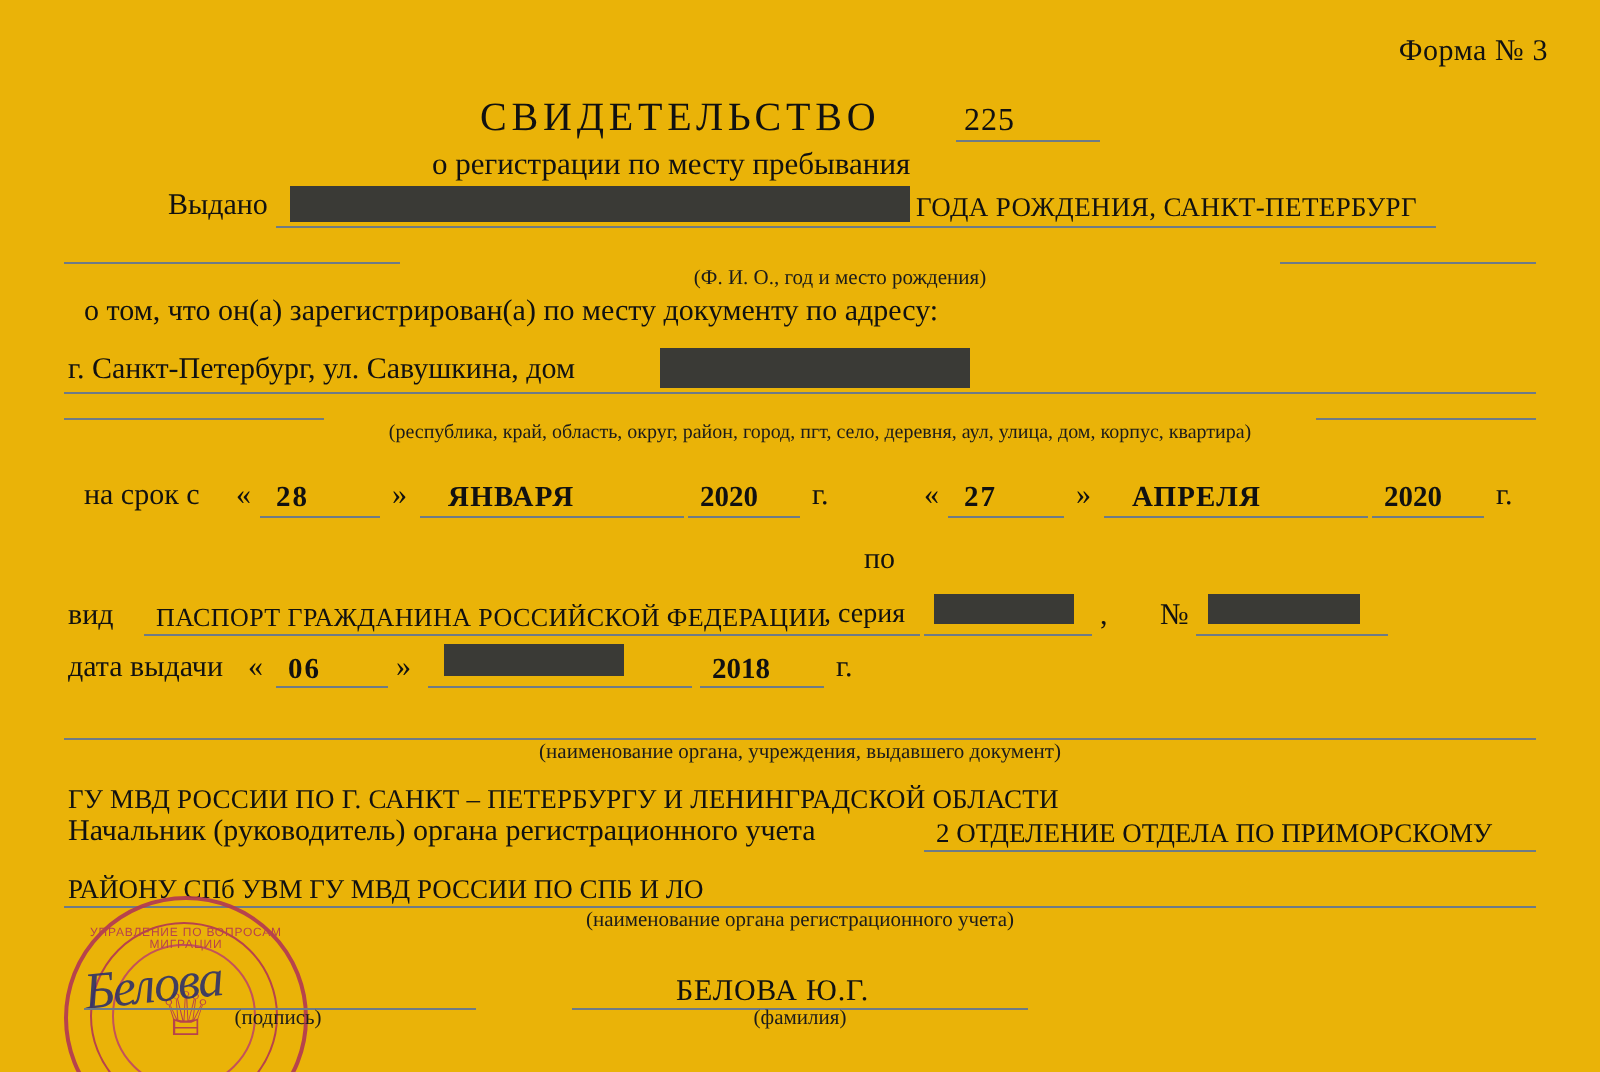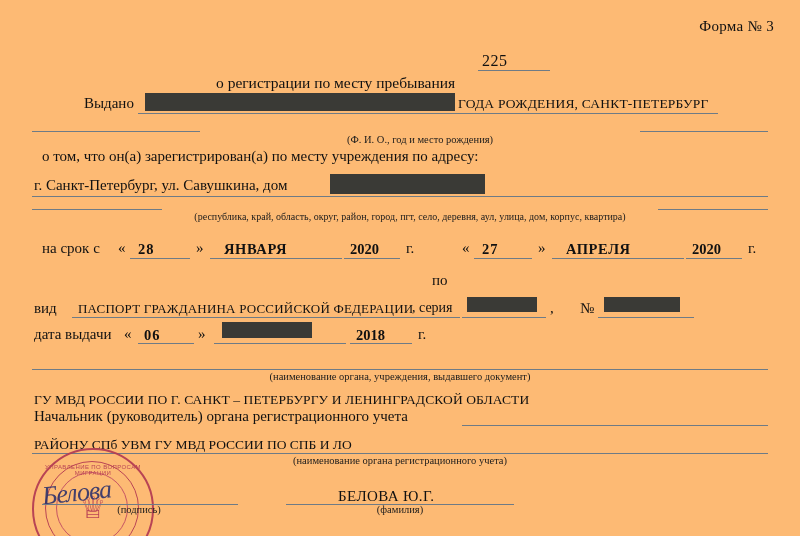--- a/index.html
+++ b/index.html
@@ -8,21 +8,21 @@
     background: #ffffff;
   }
   body {
     font-family: "Liberation Serif", serif;
     color: #111111;
   }
   #sheet {
     position: relative;
     width: 800px;
     height: 536px;
-    background: #fdba74;
+    background: #eab308;
     overflow: hidden;
   }
   .nowrap { white-space: nowrap; }
   .line {
     position: absolute;
     border-bottom: 1px solid #6e7b86;
     height: 0;
   }
   .redact {
     position: absolute;
@@ -131,34 +131,35 @@
     opacity: .88;
   }
 </style>
 </head>
 <body>
 
 <div id="sheet">
 
   <div class="form-no">Форма № 3</div>
 
+  <div class="title">СВИДЕТЕЛЬСТВО</div>
   <div class="num-274">225</div>
   <div class="line" style="left:478px; top:70px; width:72px;"></div>
   <div class="subtitle">о регистрации по месту пребывания</div>
 
   <div class="lbl" style="left:84px; top:95px;">Выдано</div>
   <div class="redact" style="left:145px; top:93px; width:310px; height:18px;"></div>
   <div class="val nowrap" style="left:458px; top:96px; font-size:13.5px; letter-spacing:.2px;">ГОДА РОЖДЕНИЯ, САНКТ-ПЕТЕРБУРГ</div>
   <div class="line" style="left:138px; top:113px; width:580px;"></div>
 
   <div class="caption" style="left:200px; top:134px; width:440px;">(Ф. И. О., год и место рождения)</div>
   <div class="line" style="left:32px; top:131px; width:168px;"></div>
   <div class="line" style="left:640px; top:131px; width:128px;"></div>
 
-  <div class="lbl" style="left:42px; top:148px;">о том, что он(а) зарегистрирован(а) по месту учреждения по адресу:</div>
+  <div class="lbl" style="left:42px; top:148px;">о том, что он(а) зарегистрирован(а) по месту документу по адресу:</div>
 
   <div class="val" style="left:34px; top:177px; font-size:15px;">г. Санкт-Петербург, ул. Савушкина, дом</div>
   <div class="redact" style="left:330px; top:174px; width:155px; height:20px;"></div>
   <div class="line" style="left:32px; top:196px; width:736px;"></div>
 
   <div class="caption" style="left:160px; top:211px; width:500px; font-size:10px;">(республика, край, область, округ, район, город, пгт, село, деревня, аул, улица, дом, корпус, квартира)</div>
   <div class="line" style="left:32px; top:209px; width:130px;"></div>
   <div class="line" style="left:658px; top:209px; width:110px;"></div>
 
   <div class="lbl" style="left:42px; top:240px;">на срок с</div>
@@ -203,20 +204,21 @@
   <div class="line" style="left:214px; top:343px; width:132px;"></div>
   <div class="val" style="left:356px; top:327px; font-weight:bold;">2018</div>
   <div class="line" style="left:350px; top:343px; width:62px;"></div>
   <div class="lbl" style="left:418px; top:326px;">г.</div>
 
   <div class="val" style="left:34px; top:352px; font-size:13.5px; letter-spacing:.1px;margin-top:40px;">ГУ  МВД  РОССИИ  ПО  Г. САНКТ – ПЕТЕРБУРГУ  И  ЛЕНИНГРАДСКОЙ ОБЛАСТИ</div>
   <div class="line" style="left:32px; top:369px; width:736px;"></div>
   <div class="caption" style="left:230px; top:371px; width:340px;">(наименование органа, учреждения, выдавшего документ)</div>
 
   <div class="lbl" style="left:34px; top:408px;">Начальник (руководитель) органа регистрационного учета</div>
+  <div class="val" style="left:468px; top:409px; font-size:13.5px;">2 ОТДЕЛЕНИЕ ОТДЕЛА  ПО ПРИМОРСКОМУ</div>
   <div class="line" style="left:462px; top:425px; width:306px;"></div>
 
   <div class="val" style="left:34px; top:437px; font-size:13.5px;">РАЙОНУ СПб УВМ  ГУ  МВД РОССИИ  ПО СПБ  И  ЛО</div>
   <div class="line" style="left:32px; top:453px; width:736px;"></div>
   <div class="caption" style="left:250px; top:455px; width:300px;">(наименование органа регистрационного учета)</div>
 
   <div class="stamp">
     <div class="stamp-inner"></div>
     <div class="stamp-inner2"></div>
     <div class="stamp-text-top">УПРАВЛЕНИЕ ПО ВОПРОСАМ МИГРАЦИИ</div>

